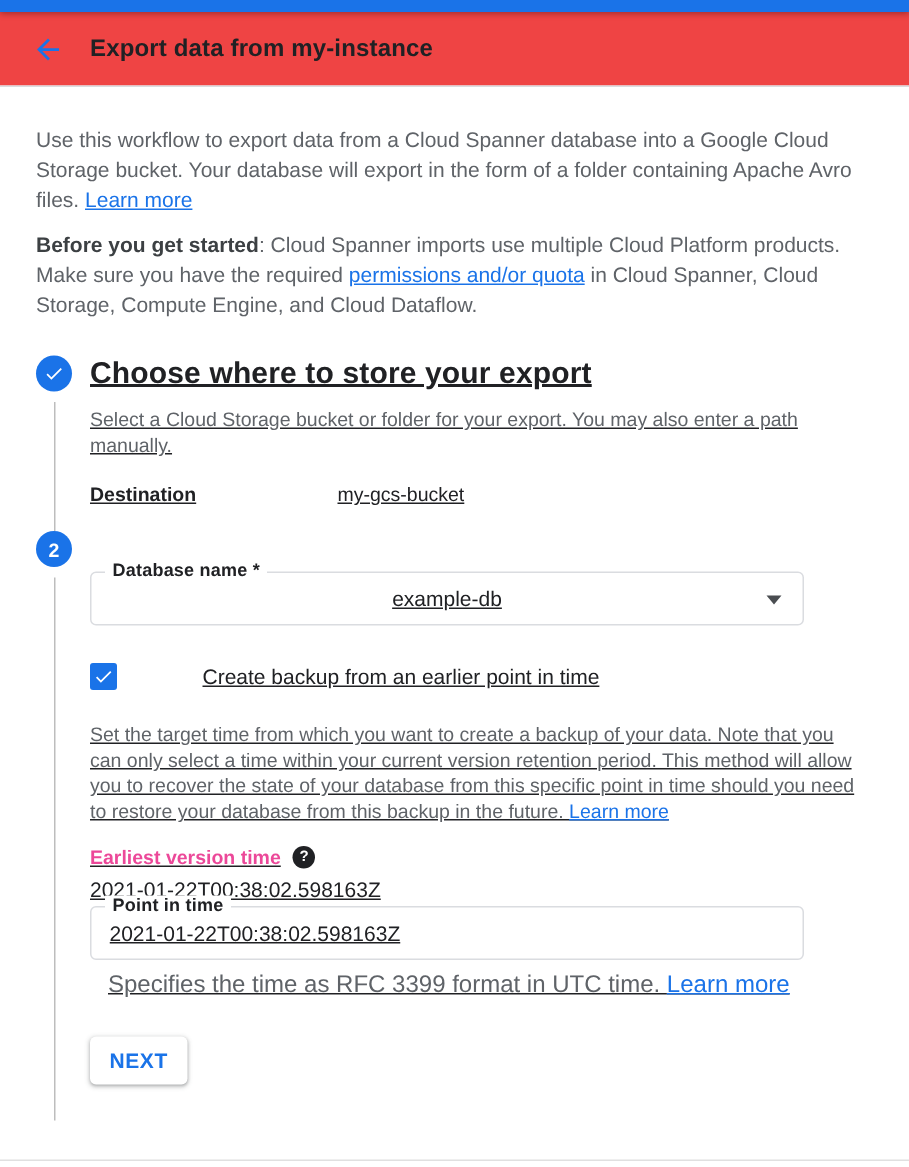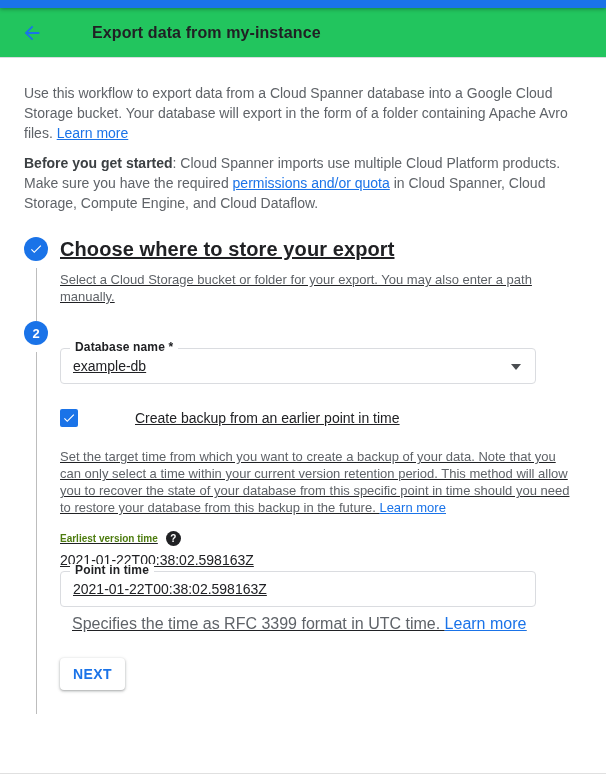--- a/index.html
+++ b/index.html
@@ -4,21 +4,21 @@
 <style>
   * { box-sizing: border-box; }
   html, body { margin: 0; padding: 0; }
   body {
     width: 606px; height: 778px;
     font-family: "Liberation Sans", sans-serif;
     background: #fff; color: #202124;
     position: relative; overflow: hidden;
   }
   .accent-bar { height: 8px; background: #1a73e8; box-shadow: 0 1px 4px rgba(0,0,0,0.35); position: relative; z-index: 5; }
-  .header { display: flex; align-items: center; height: 49px; padding: 0 20px; background: #22c55e; gap: 32px; }
+  .header { display: flex; align-items: center; height: 49px; padding: 0 20px; background: #ef4444; }
   .back-btn { width: 24px; height: 24px; border: none; background: none; padding: 0; cursor: pointer; display: flex; align-items: center; justify-content: center; }
   .page-title { font-size: 16px; font-weight: 600; margin-left: 16px; color: #202124; letter-spacing: 0.1px; }
   .header-divider { height: 1px; background: #dadce0; }
 
   .content { padding: 25px 24px 0; }
   .intro-p { font-size: 14px; line-height: 20px; color: #5f6368; max-width: 548px; margin: 0 0 10px; }
   .intro-p .bold { font-weight: 700; color: #3c4043; }
   .link { color: #1a73e8; text-decoration: underline; cursor: pointer; }
 
   .steps { margin-top: 24px; }
@@ -29,37 +29,37 @@
   .step-body { margin-left: 12px; flex: 1; text-decoration: underline; }
   .step-body-1 { padding-bottom: 16px; }
   .step-body-2 { padding-bottom: 24px; }
   .step-title { font-size: 20px; font-weight: 700; line-height: 24px; color: #202124; margin: 0; letter-spacing: 0.1px; }
   .step-desc { font-size: 13px; line-height: 17px; color: #5f6368; margin: 10px 0 0; max-width: 507px; }
 
   .destination-row { display: flex; margin-top: 17px; font-size: 13px; line-height: 16px; }
   .dest-label { font-weight: 700; width: 165px; color: #202124; flex-shrink: 0; }
   .dest-value { color: #202124; }
 
-  .field { position: relative; border: 1px solid #dadce0; border-radius: 4px; height: 36px; max-width: 476px; display: flex; align-items: center; background: #fff; }
+  .field { position: relative; border: 1px solid #dadce0; border-radius: 4px; height: 36px; max-width: 476px; display: flex; align-items: center; background: #fff; justify-content: center; }
   .field-select { margin-top: 27px; cursor: pointer; }
   .field-input { margin-top: 3px; }
   .field-label { position: absolute; top: -8px; left: 9px; background: #fff; padding: 0 5px; font-size: 12px; font-weight: 700; color: #202124; line-height: 13px; letter-spacing: 0.15px; }
   .field-value { padding: 0 12px; font-size: 14px; color: #202124; }
   .select-arrow { position: absolute; right: 14px; top: 15px; width: 0; height: 0; border-left: 5px solid transparent; border-right: 5px solid transparent; border-top: 6px solid #4a4d51; }
   .field input { border: none; outline: none; font-family: "Liberation Sans", sans-serif; font-size: 14px; color: #202124; width: 100%; padding: 0 12px; background: transparent; }
 
   .checkbox-row { display: flex; align-items: center; margin-top: 25px; gap: 44px; }
   .checkbox { width: 18px; height: 18px; background: #1a73e8; border-radius: 2px; display: flex; align-items: center; justify-content: center; flex-shrink: 0; cursor: pointer; }
   .checkbox-label { margin-left: 13px; font-size: 14px; color: #202124; }
 
   .backup-desc { font-size: 13px; line-height: 17px; color: #5f6368; margin: 21px 0 0; max-width: 512px; }
 
   .evt-block { margin-top: 15px; }
   .evt-row { display: flex; align-items: center; }
-  .evt-label { font-size: 10px; font-weight: 700; color: #4d7c0f; }
+  .evt-label { font-size: 13px; font-weight: 700; color: #ec4899; }
   .help-icon { width: 15px; height: 15px; border-radius: 50%; background: #202124; color: #fff; font-size: 10px; font-weight: 700; display: flex; align-items: center; justify-content: center; margin-left: 8px; cursor: pointer; }
   .evt-value { font-size: 14px; color: #202124; margin-top: 6px; }
 
   .helper-text { font-size: 16px; line-height: 15px; color: #5f6368; margin: 9px 0 0 12px; max-width: 460px; }
   .helper-text .link { text-decoration: underline; }
 
   .next-btn { margin-top: 27px; background: #fff; color: #1a73e8; font-family: "Liberation Sans", sans-serif; font-weight: 700; font-size: 14px; letter-spacing: 0.4px; border: none; border-radius: 4px; padding: 8px 13px; box-shadow: 0 1px 2px 0 rgba(60,64,67,0.30), 0 1px 3px 1px rgba(60,64,67,0.15); cursor: pointer; }
 
   .bottom-divider { position: absolute; left: 0; top: 773px; width: 100%; height: 1px; background: #e0e0e0; }
 </style>
@@ -95,20 +95,24 @@
             <svg width="14" height="14" viewBox="0 0 24 24">
                 <path fill="#fff" d="M9 16.17L4.83 12l-1.42 1.41L9 19 21 7l-1.41-1.41z"></path>
               </svg>
           </span>
         </div>
         <div class="rail-line"></div>
       </div>
       <div class="step-body step-body-1">
         <h2 class="step-title">Choose where to store your export</h2>
         <p class="step-desc">Select a Cloud Storage bucket or folder for your export. You may also enter a path manually.</p>
+        <div class="destination-row">
+          <span class="dest-label">Destination</span>
+          <span class="dest-value">my-gcs-bucket</span>
+        </div>
       </div>
     </div>
 
     <div class="step">
       <div class="step-rail">
         <div class="step-circle">
           <span>2</span>
         </div>
         <div class="rail-line"></div>
       </div>

